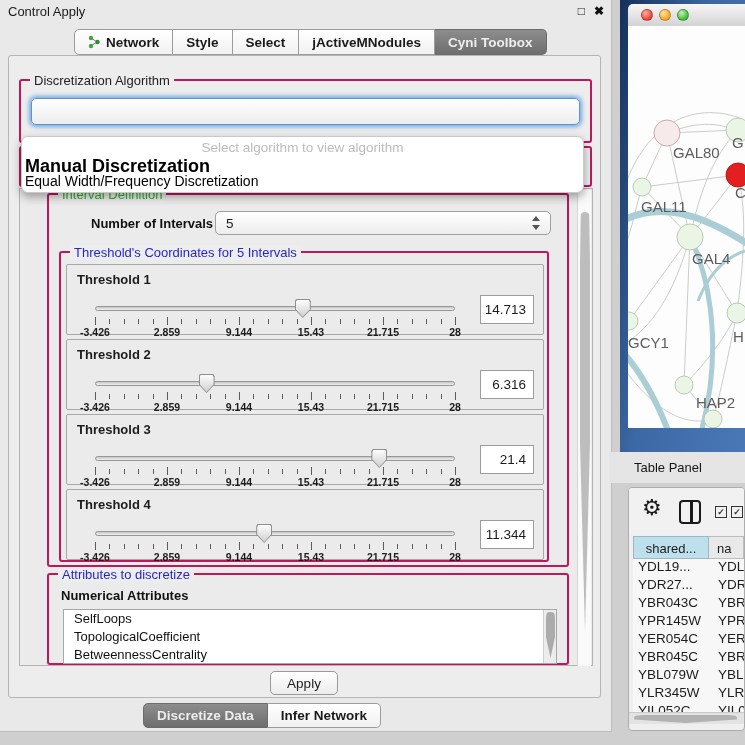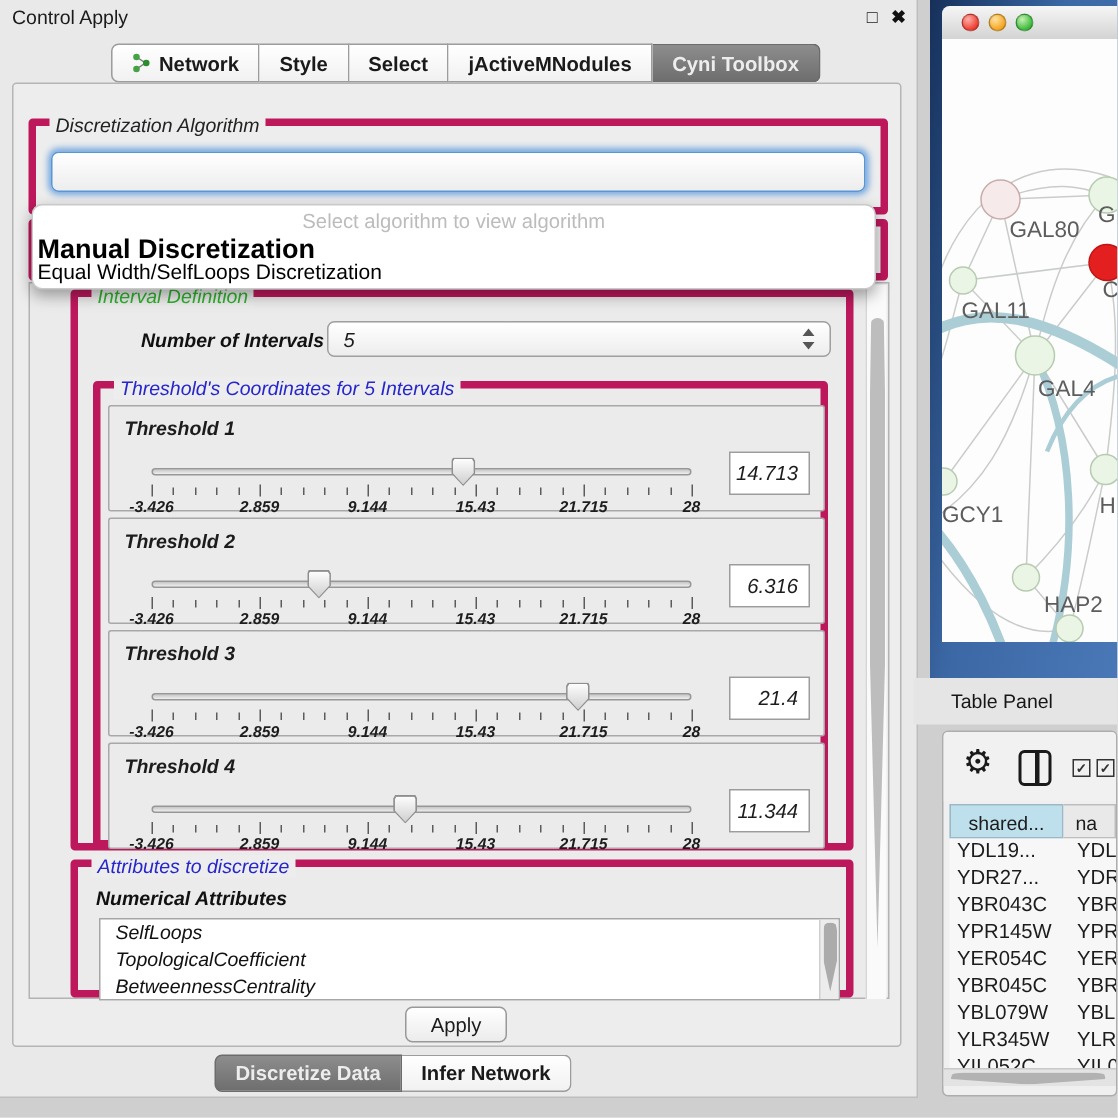--- a/index.html
+++ b/index.html
@@ -16,21 +16,21 @@
   
   .tabbar { position:absolute; left:74px; top:29px; height:26px; display:flex; }
   .tab { background:linear-gradient(#ffffff,#f1f1f1); border:1px solid #9c9c9c; border-left:none; padding:0 13px; font-size:13.5px; font-weight:600; color:#1a1a1a; display:flex; align-items:center; gap:5px; white-space:nowrap;justify-content:flex-end; }
   .tab:first-child { border-left:1px solid #9c9c9c; border-radius:5px 0 0 5px; }
   .tab:last-child { border-radius:0 5px 5px 0; }
   .tab.sel { background:linear-gradient(#8d8d8d,#6e6e6e); color:#ededed; border-color:#6c6c6c; }
 
   
   .content { position:absolute; left:8px; top:55px; width:593px; height:643px; background:#ededed; border:1px solid #b5b5b5; border-radius:3px; }
 
-  .group { position:absolute; border:5px solid #be185d; border-radius:3px;font-style:italic; }
+  .group { position:absolute; border:2px solid #be185d; border-radius:3px; }
   .gtitle { position:absolute; top:-8px; left:9px; background:#ededed; padding:0 4px; font-size:13px; white-space:nowrap; }
   .gtitle.green { color:#2db32d; }
   .gtitle.blue  { color:#2626cc; }
   .gtitle.dark  { color:#222; }
 
   .combo { position:absolute; background:linear-gradient(#ffffff,#ededed); border:1px solid #a0a0a0; border-radius:5px; font-size:13.5px; display:flex; align-items:center; padding-left:10px; }
   .stepper { position:absolute; right:9px; top:50%; transform:translateY(-50%); width:9px; height:14px; }
   .stepper i { position:absolute; left:0; width:0; height:0; border-left:4.5px solid transparent; border-right:4.5px solid transparent; }
   .stepper .up   { top:0; border-bottom:5px solid #555; }
   .stepper .down { bottom:0; border-top:5px solid #555; }
@@ -382,21 +382,21 @@
           <div class="attr-item">TopologicalCoefficient</div>
           <div class="attr-item">BetweennessCentrality</div>
         </div>
     </div>
 
     <div class="apply-btn">Apply</div>
 
     <div class="popup">
       <div class="popup-hint">Select algorithm to view algorithm</div>
       <div class="popup-opt1">Manual Discretization</div>
-      <div class="popup-opt2">Equal Width/SelfLoops Discretization</div>
+      <div class="popup-opt2">Equal Width/Frequency Discretization</div>
     </div>
   </div>
 
   <div class="bottombar">
     <div class="tab sel">
         <span>Discretize Data</span>
       </div>
     <div class="tab">
         <span>Infer Network</span>
       </div>

